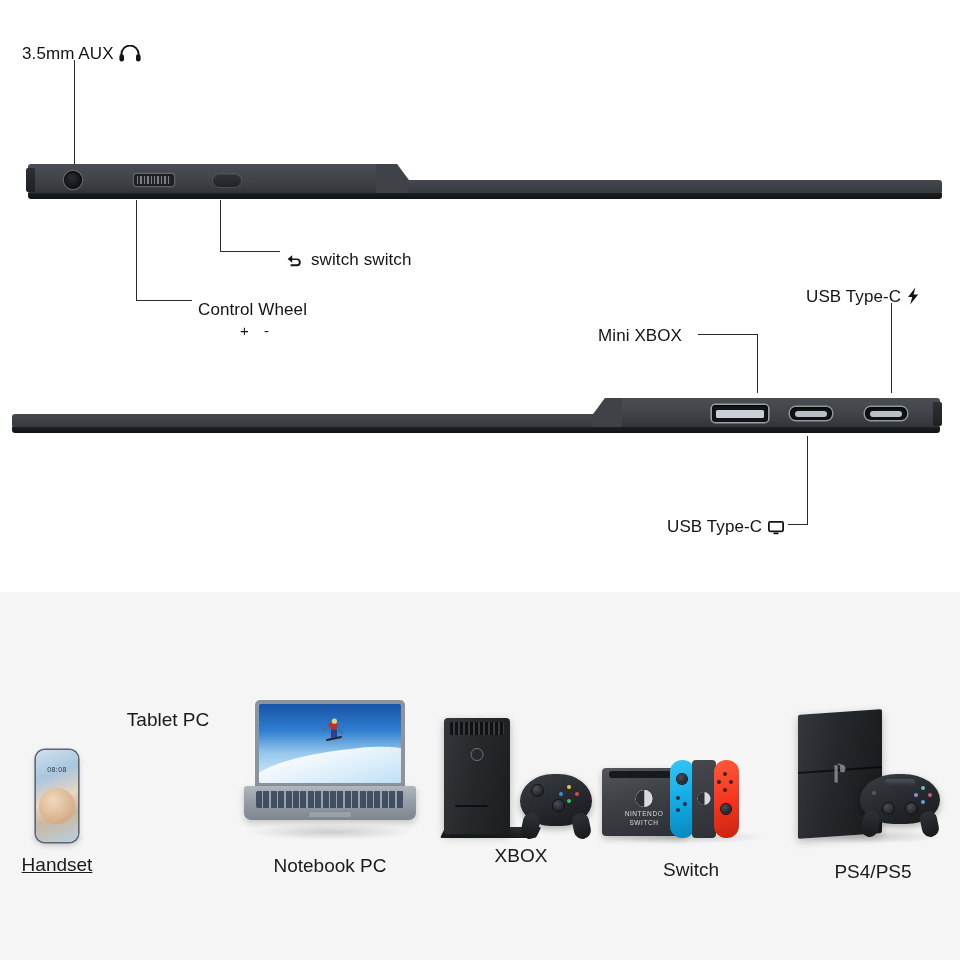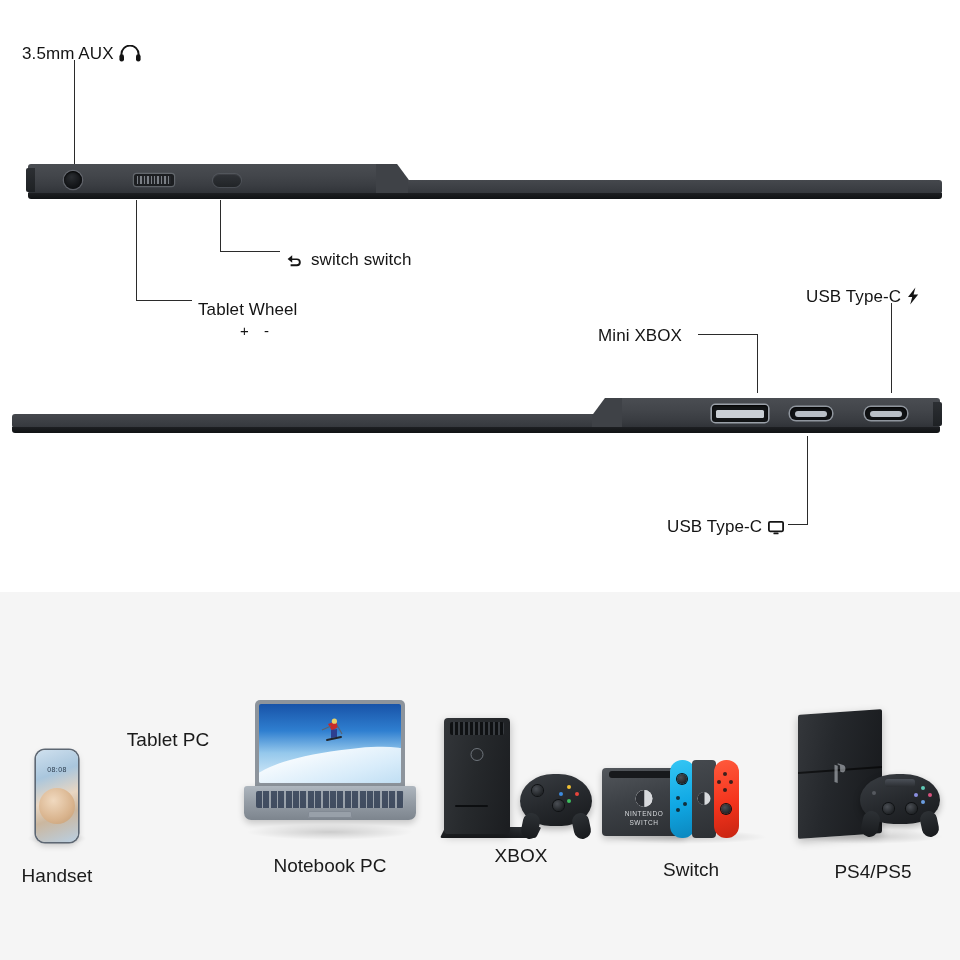--- a/index.html
+++ b/index.html
@@ -511,21 +511,21 @@
     <span class="icon-glyph" style="margin:0 8px 0 0;">
       <svg width="17" height="15" viewBox="0 0 17 15" aria-hidden="true">
         <path d="M6.2 2.2 L1.6 6.0 L6.2 9.8 V7.1 H10.8 a2.1 2.1 0 0 1 0 4.2 H4.6 V13.2 H10.9 a3.9 3.9 0 0 0 0-7.8 H6.2 Z" fill="#141414"></path>
       </svg>
     </span><span>switch switch</span>
   </div>
 
   <div class="lead-v" style="left:136px; top:200px; height:101px;"></div>
   <div class="lead-h" style="left:136px; top:300px; width:56px;"></div>
   <div class="label" style="left:198px; top:301px;">
-    <span>Tablet Wheel</span>
+    <span>Control Wheel</span>
   </div>
   <div class="label small" style="left:240px; top:323px;">+</div>
   <div class="label small" style="left:264px; top:323px;">-</div>
 
   <div class="label" style="left:806px; top:287px;">
     <span>USB Type-C</span><span class="icon-glyph">
       <svg width="14" height="18" viewBox="0 0 14 18" aria-hidden="true">
         <path d="M9.4 0.6 L2.0 10.0 H6.2 L4.2 17.6 L12.2 7.6 H7.6 Z" fill="#141414"></path>
       </svg>
     </span>
@@ -573,25 +573,25 @@
     <div class="compat-row">
 
       <div class="device" style="left:10px; top:128px; width:94px;">
         <div class="device-art" style="width:94px; height:122px;">
           <div class="shadow-ellipse" style="left:17px; bottom:-3px; width:60px; height:13px;"></div>
           <div class="phone-body">
             <div class="phone-time">08:08</div>
             <div class="phone-circle"></div>
           </div>
         </div>
-        <div class="device-label" style="margin-top:24px;">Handset</div>
+        <div class="device-label" style="margin-top:13px;text-decoration:underline;">Handset</div>
       </div>
 
       <div class="device" style="left:112px; top:118px; width:112px;">
-        <div class="device-label" style="margin-top:20px;">Tablet PC</div>
+        <div class="device-label" style="margin-top:0;">Tablet PC</div>
       </div>
 
       <div class="device" style="left:240px; top:108px; width:180px;">
         <div class="device-art" style="width:180px; height:142px;">
           <div class="shadow-ellipse" style="left:6px; bottom:2px; width:168px; height:16px;"></div>
           <div class="nb-lid">
             <div class="nb-screen">
               <div class="nb-snow"></div>
               <svg class="nb-skier" viewBox="0 0 22 30">
                 <path d="M7 6 L15 3 L17 9 L11 13 Z" fill="#c62b2b"></path>

